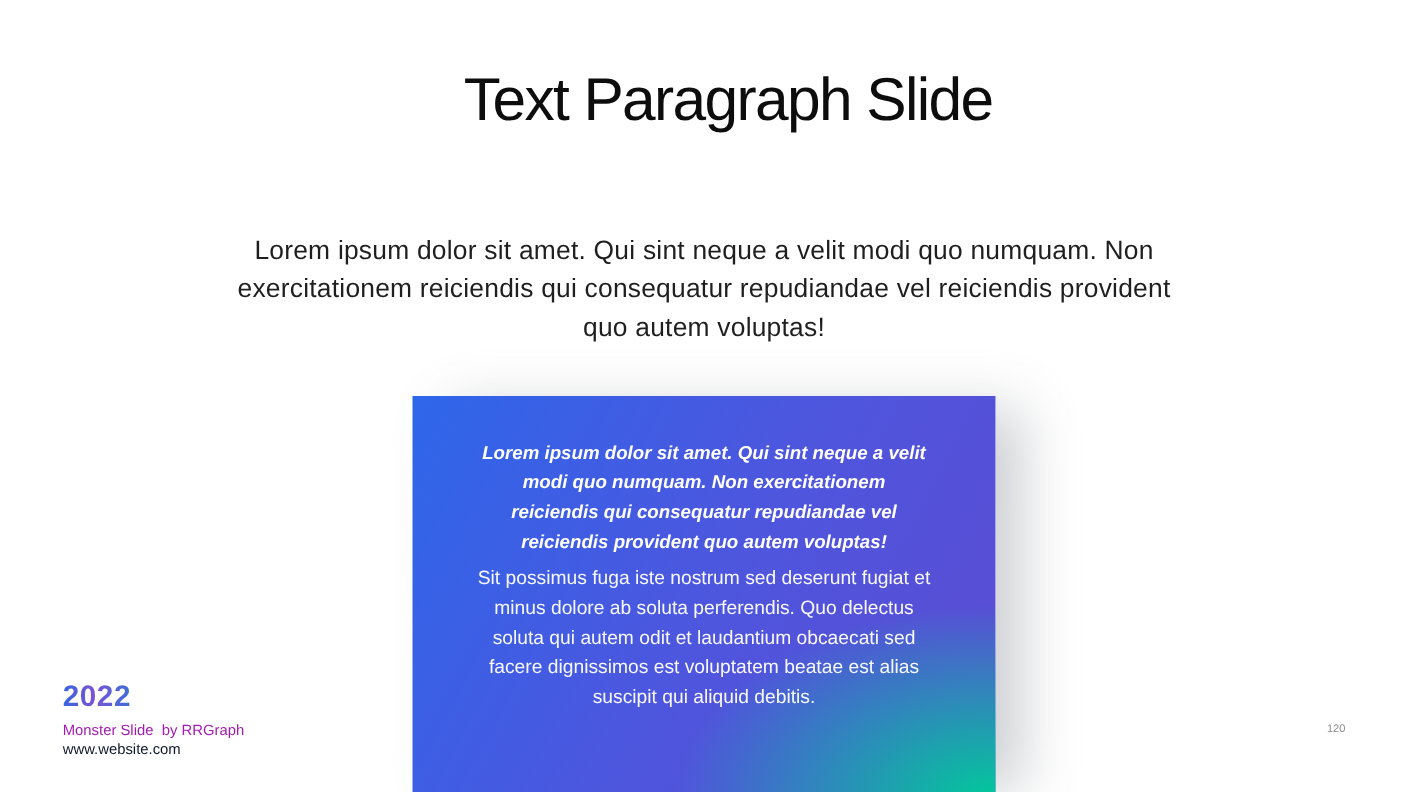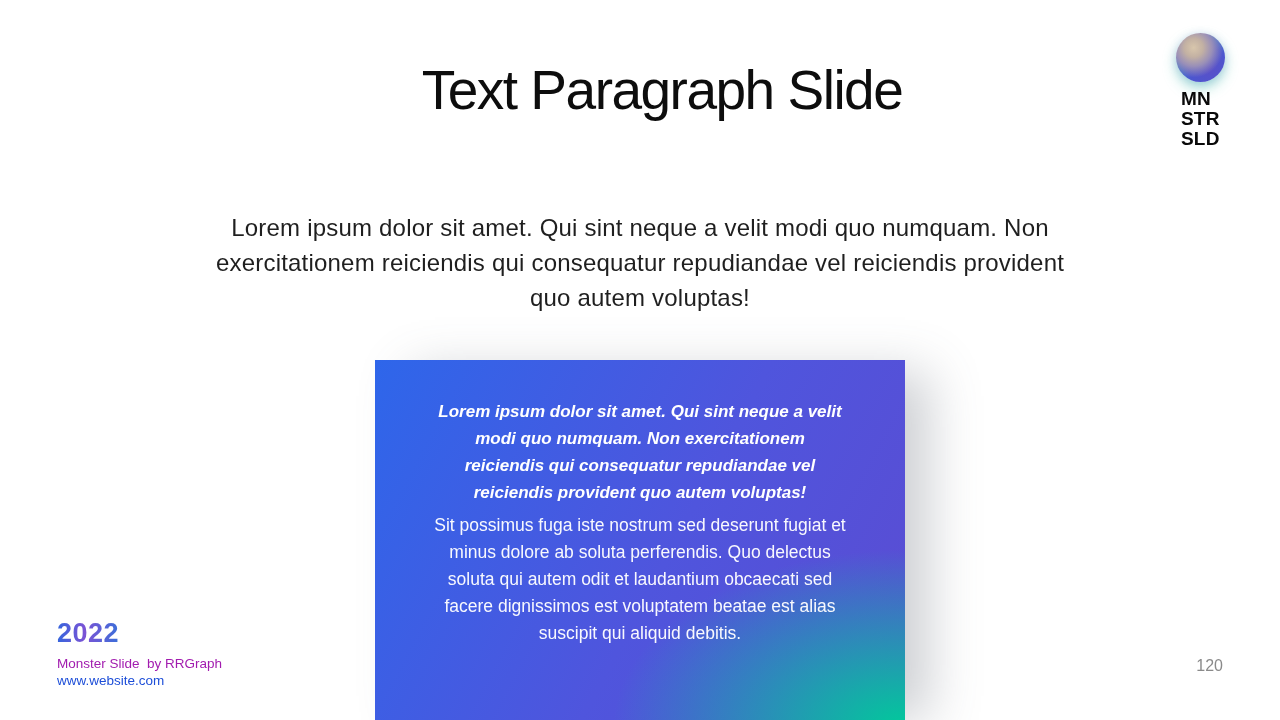--- a/index.html
+++ b/index.html
@@ -115,26 +115,26 @@
   .credit {
     margin-top: 7px;
     font-size: 13.5px;
     line-height: 16.5px;
     color: #a21caf;
     white-space: pre-wrap;
   }
   .website {
     font-size: 13.5px;
     line-height: 16.5px;
-    color: #1d4ed8;
+    color: #0f172a;
   }
   .page-number {
     position: absolute;
     top: 657px; right: 57px;
-    font-size: 16px;
+    font-size: 10px;
     color: var(--text-gray, #8a8a8a);
   }
 </style>
 </head>
 <body>
 
 <div class="slide">
 
   <div class="title">Text Paragraph Slide</div>
 
@@ -147,28 +147,20 @@
 modi quo numquam. Non exercitationem
 reiciendis qui consequatur repudiandae vel
 reiciendis provident quo autem voluptas!</div>
     <div class="card-body">Sit possimus fuga iste nostrum sed deserunt fugiat et
 minus dolore ab soluta perferendis. Quo delectus
 soluta qui autem odit et laudantium obcaecati sed
 facere dignissimos est voluptatem beatae est alias
 suscipit qui aliquid debitis.</div>
   </div>
 
-  <div class="logo">
-    <div class="logo-ball"></div>
-    <div class="logo-text">
-      <div>MN</div>
-      <div>STR</div>
-      <div>SLD</div>
-    </div>
-  </div>
 
   <div class="footer-left">
     <div class="year">2022</div>
     <div class="credit">Monster Slide  by RRGraph</div>
     <div class="website">www.website.com</div>
   </div>
 
   <div class="page-number">120</div>
 
 </div>

